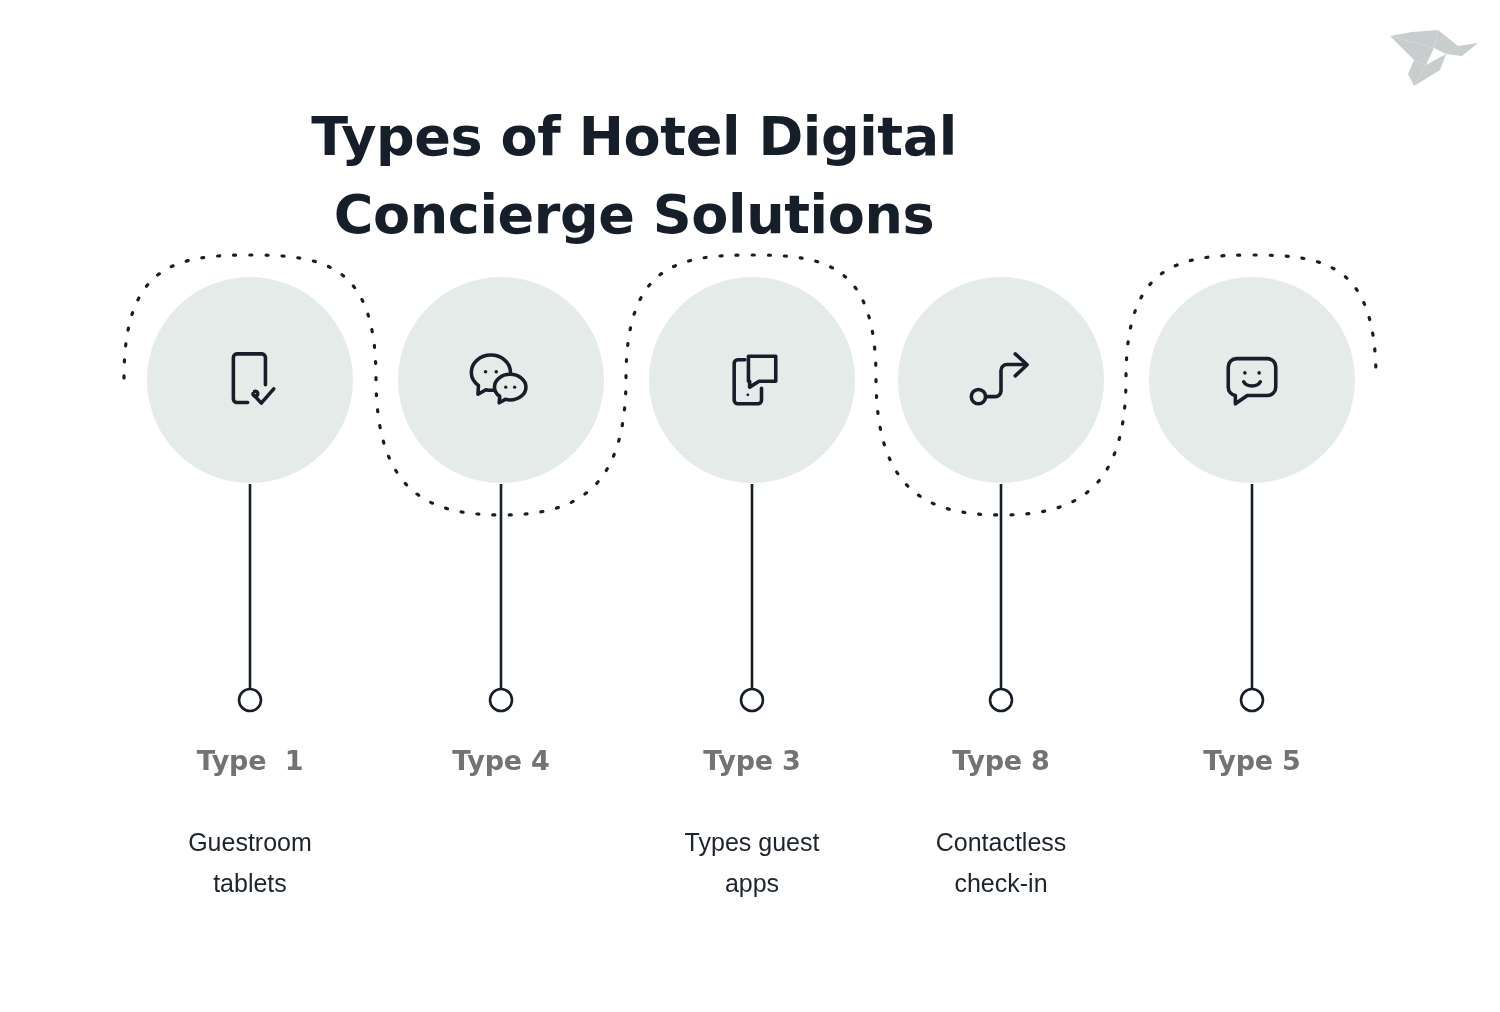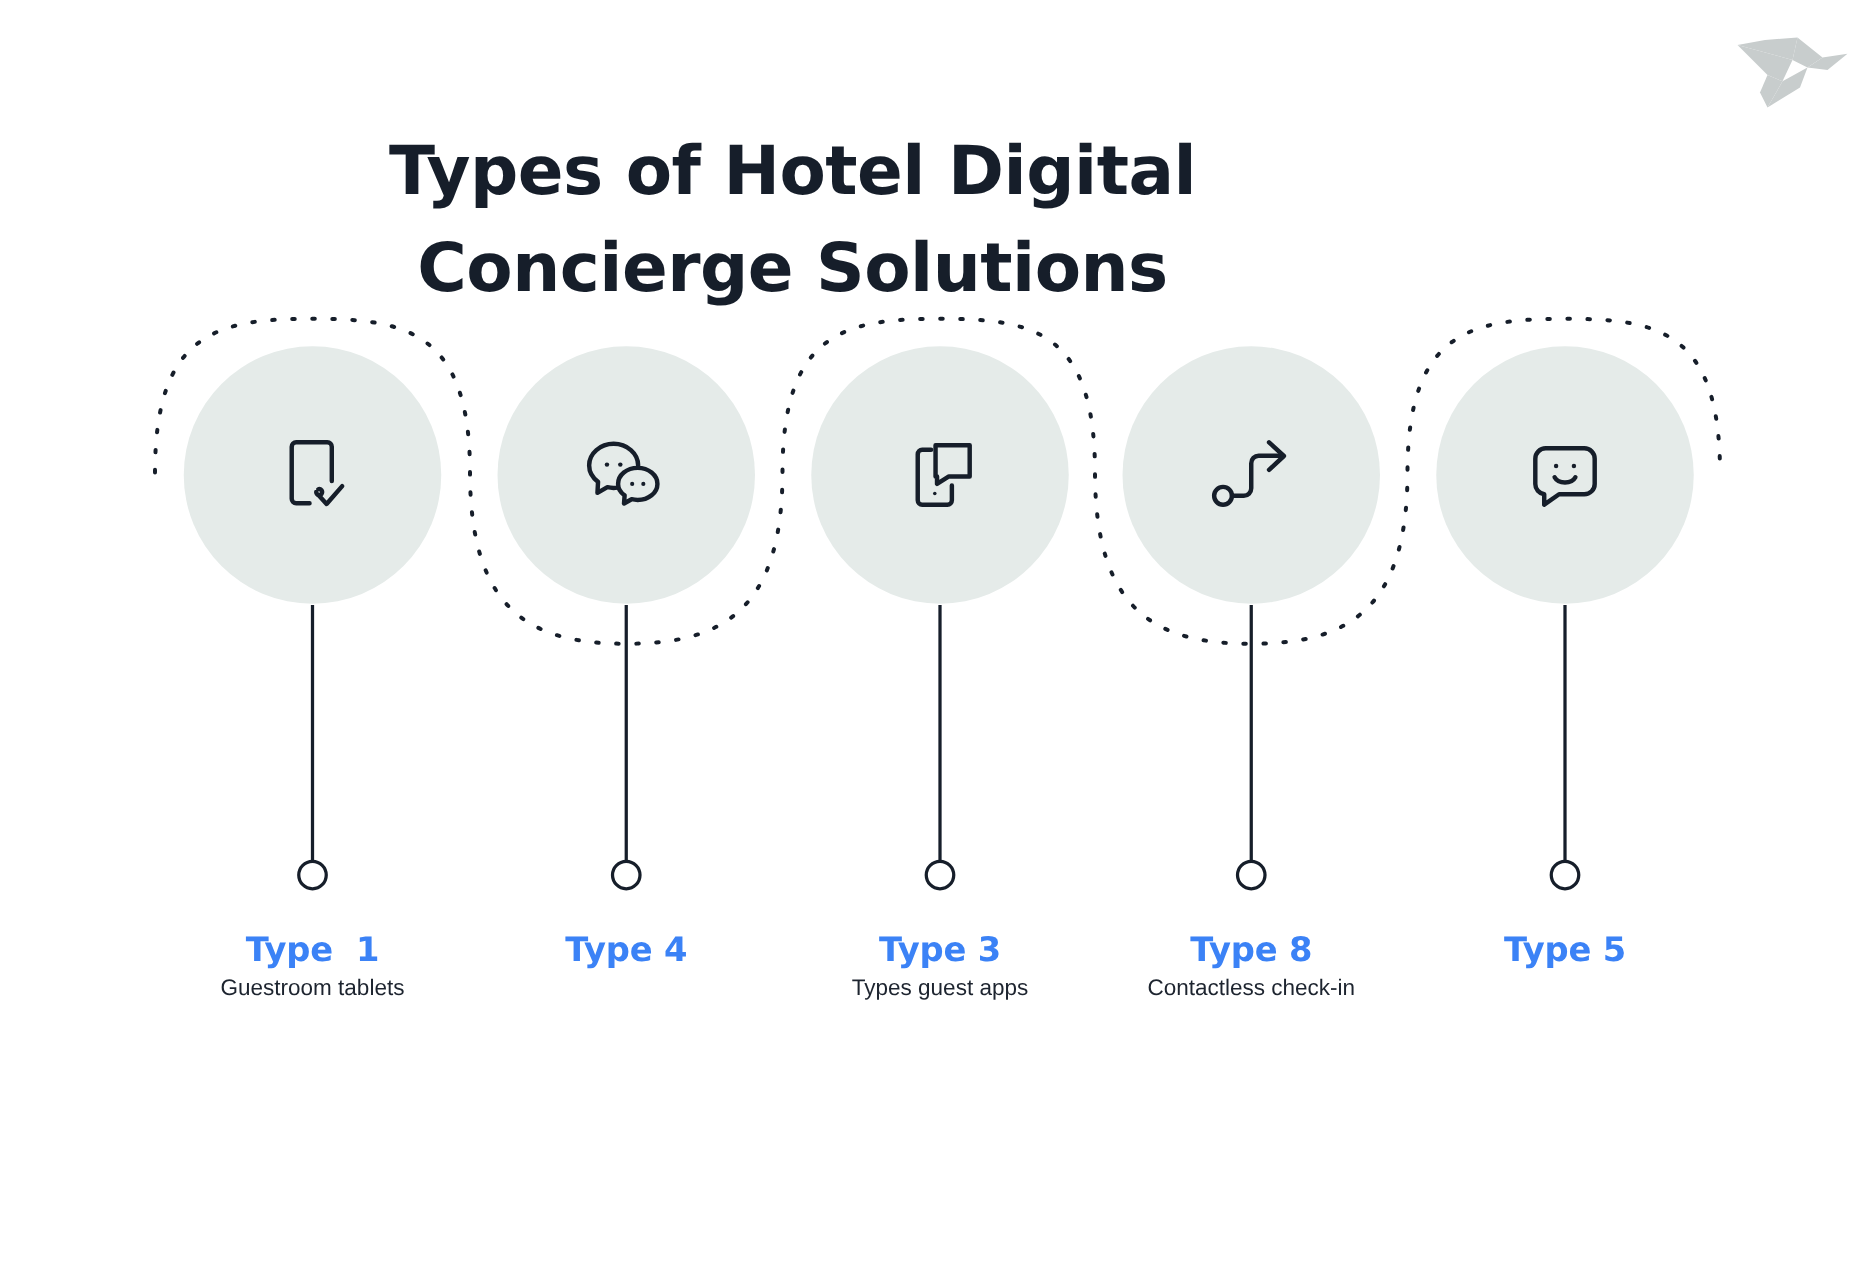--- a/index.html
+++ b/index.html
@@ -89,27 +89,28 @@
     position: absolute;
     top: 745px;
     width: 190px;
     margin-left: -95px;
     text-align: center;
   }
   .label-title {
     font-family: "DejaVu Sans", sans-serif;
     font-size: 27px;
     font-weight: 800;
-    color: #3b82f6;
+    color: #737373;
     letter-spacing: -0.2px;
     white-space: pre;
   }
   .label-desc {
+    margin-top: 46px;
     font-family: "Liberation Sans", sans-serif;
-    font-size: 18px;
+    font-size: 25px;
     font-weight: 400;
     line-height: 1.62;
     color: #1d242f;
   }
 </style>
 </head>
 <body>
 
 <svg class="logo" viewBox="0 0 92 72" aria-hidden="true">
   <g fill="#c8cdcd">

